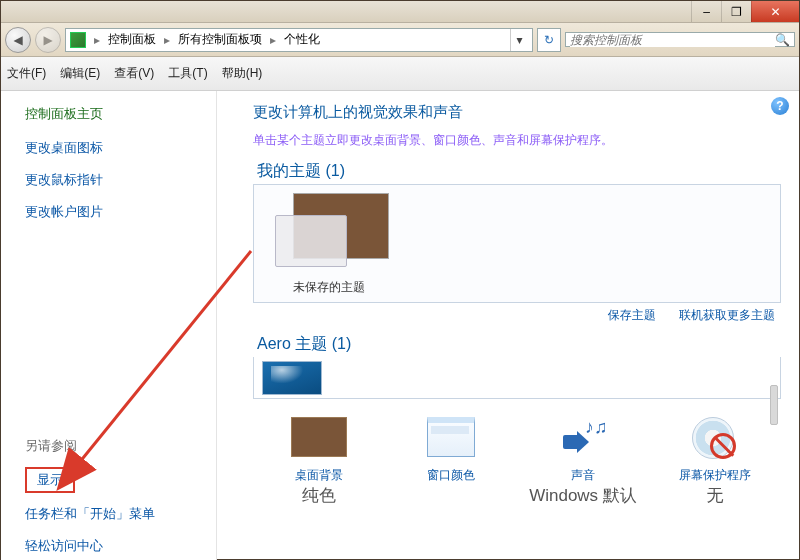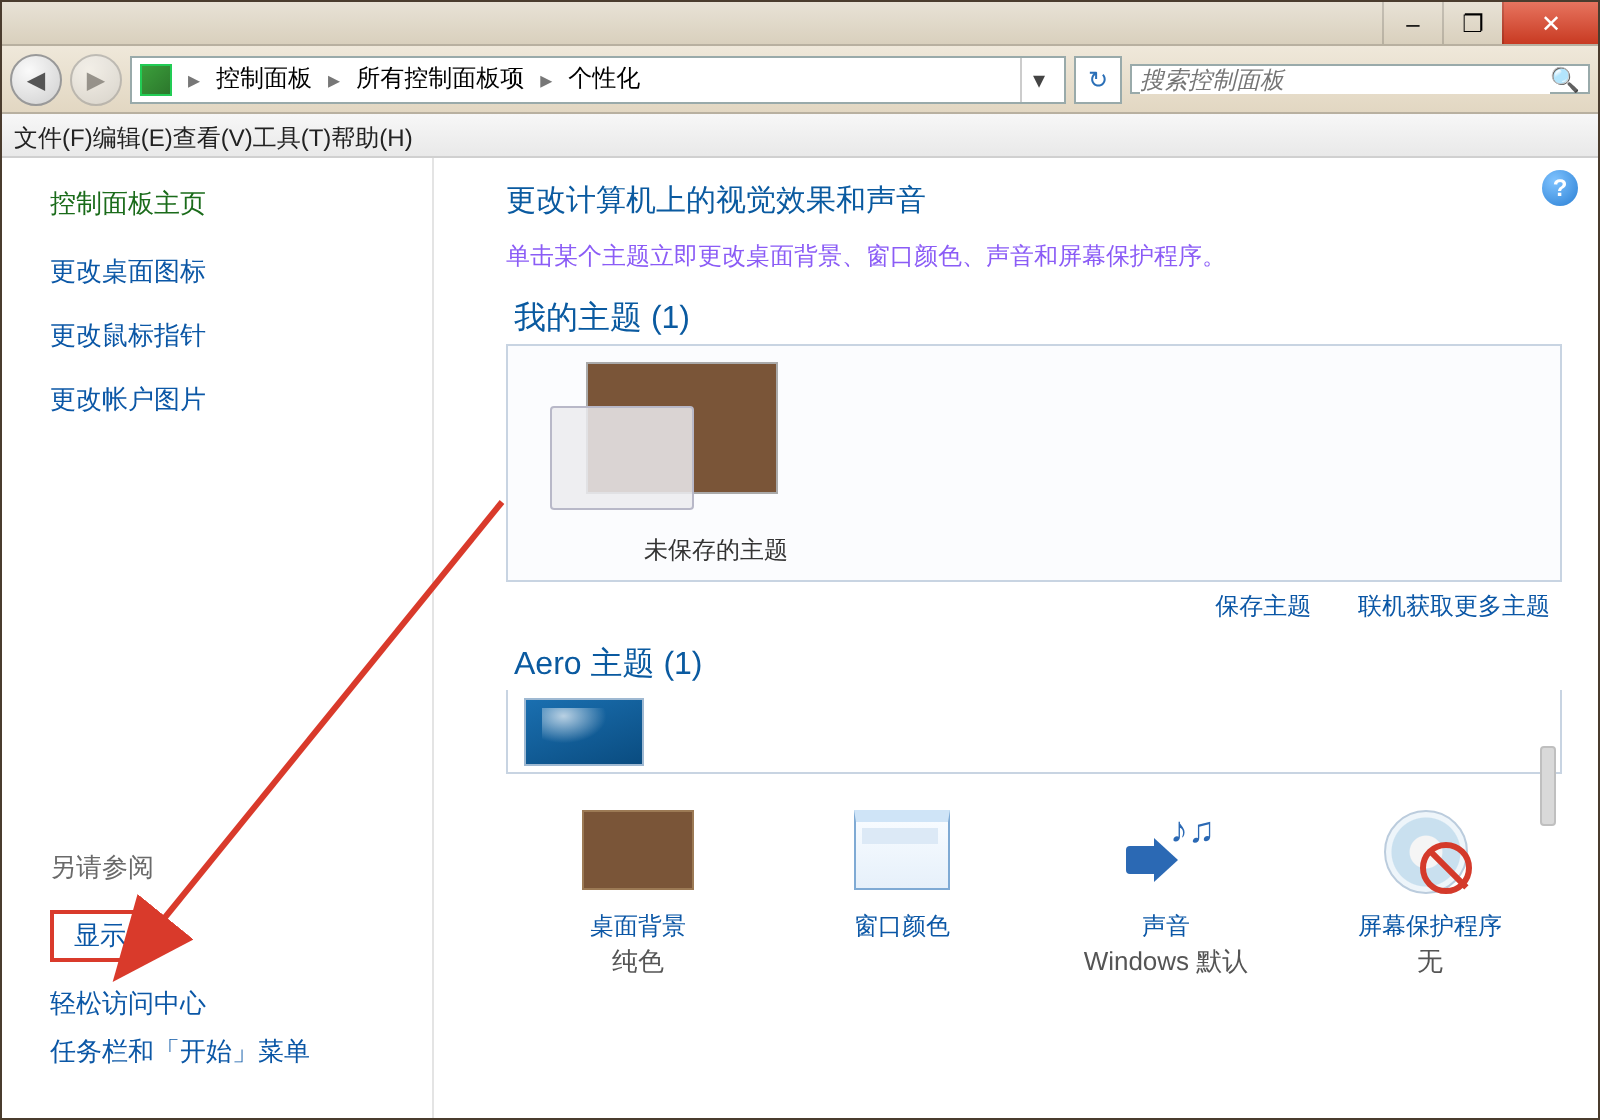--- a/index.html
+++ b/index.html
@@ -18,55 +18,55 @@
   .addr .ctrl-icon { width:16px; height:16px; background:linear-gradient(135deg,#3b9e3b,#2c772c); border:1px solid #2c5; }
   .addr .crumb { color:#000; }
   .addr .sep { color:#777; margin:0 2px; }
   .addr-drop { width:18px; text-align:center; color:#444; border-left:1px solid #ccc; height:100%; display:flex; align-items:center; justify-content:center;}
   .refresh { width:24px; height:24px; background:#fff; border:1px solid #9aa; display:flex; align-items:center; justify-content:center; color:#2a6fb7; }
   .search { width:230px; height:15px; background:#fff; border:1px solid #9aa; display:flex; align-items:center; padding:0 4px; }
   .search input { flex:1; border:none; outline:none; font-style:italic; color:#888; }
   .search .mag { color:#3b6fa3; }
 
   
-  .menubar { height: 22px; background: linear-gradient(#f7f7f7,#e9e9e9); border-bottom:1px solid #d0d0d0; display:flex; align-items:flex-end; padding:0 6px; }
+  .menubar { height: 34px; background: linear-gradient(#f7f7f7,#e9e9e9); border-bottom:1px solid #d0d0d0; display:flex; align-items:center; padding:0 6px; gap:14px; }
   .menubar span { color:#222; }
 
   
   .body { display:flex; height: calc(560px - 22px - 34px - 22px - 2px); gap: 16px; }
   .sidebar { width: 216px; background:#fff; border-right:1px solid #e4e4e4; padding:14px 0 10px 24px; display:flex; flex-direction:column; position:relative; }
   .sidebar .home { color:#1a6b1a; font-size:13px; margin-bottom:16px; }
   .sidebar .link { color:#0b57a6; margin-bottom:14px; cursor:pointer; font-size:13px;}
   .sidebar .spacer { flex:1; }
   .sidebar .seealso { color:#6a6a6a; margin-bottom:12px; font-size:13px;}
   .sidebar .display-link { display:inline-block; color:#0b57a6; border:2px solid #d93a2b; padding:2px 10px; margin-bottom:12px; font-size:13px;}
 
   .content { flex:1; padding:12px 18px 8px 20px; position:relative; overflow:hidden; }
   .help-icon { position:absolute; top:6px; right:10px; width:18px; height:18px; border-radius:50%; background:radial-gradient(circle at 35% 30%, #7fc3ff,#2a7fd4); color:#fff; font-weight:bold; display:flex; align-items:center; justify-content:center; font-size:12px;}
   h1 { color:#0a5aa0; font-size:15px; font-weight:normal; margin-bottom:10px;}
   .desc { color:#8b5cf6; margin-bottom:12px; font-size:12px;}
 
   .section-label { color:#0a5aa0; margin:2px 0 2px 4px; font-size:16px;}
   .theme-box { border:1px solid #c8d4e2; background:#fbfcfe; padding:8px 10px 6px 10px; margin-bottom:4px; position:relative;}
-  .theme-item { width:130px; text-align:right; }
+  .theme-item { width:130px; text-align:center; }
   .theme-thumb { width:120px; height:80px; position:relative; margin:0 auto 6px auto; }
   .theme-thumb .back { position:absolute; left:24px; top:0; width:96px; height:66px; background:#7a5538; border:1px solid #aaa;}
   .theme-thumb .front { position:absolute; left:6px; top:22px; width:72px; height:52px; background:rgba(235,235,238,.85); border:1px solid #b8b8c8; border-radius:2px;}
   .theme-name { color:#333; font-size:12px;}
   .theme-links { text-align:right; margin:2px 6px 10px 0; }
   .theme-links a { color:#0b57a6; margin-left:20px; text-decoration:none; font-size:12px;}
 
   .aero-strip { border:1px solid #c8d4e2; border-top:none; height:42px; overflow:hidden; padding:4px 8px; display:flex; gap:8px;}
   .aero-thumb { width:60px; height:34px; background:linear-gradient(160deg,#1a6fb0,#0a4c80); border:1px solid #9fb9d2; position:relative;}
   .aero-thumb::after{content:"";position:absolute;left:8px;top:4px;width:36px;height:20px;background:radial-gradient(ellipse at 30% 20%, rgba(255,255,255,.7), rgba(255,255,255,0) 60%);}
 
   .bottom-row { display:flex; justify-content:space-around; margin-top:14px; }
   .bitem { width:120px; text-align:center; }
   .bitem .label1 { color:#0b57a6; margin-top:6px; font-size:12px;}
-  .bitem .label2 { color:#555; font-size:13px;}
+  .bitem .label2 { color:#555; font-size:17px;}
   .ic { width:60px; height:48px; margin:0 auto; display:flex; align-items:center; justify-content:center; }
   .ic-bg { width:56px; height:40px; background:#7a5538; border:1px solid #9c7a55;}
   .ic-window { width:48px; height:40px; background:linear-gradient(#f7fbff,#e6f0fa); border:1px solid #7faad4; border-top:6px solid #cfe4f7; position:relative;}
   .ic-window::before{content:"";position:absolute;left:3px;top:3px;width:38px;height:8px;background:#dce9f6;}
   .ic-sound { position:relative; width:52px; height:44px;}
   .ic-sound .spk{position:absolute;left:6px;top:20px;width:18px;height:14px;background:#2b69b4;border-radius:2px;}
   .ic-sound .cone{position:absolute;left:20px;top:16px;width:0;height:0;border-top:11px solid transparent;border-bottom:11px solid transparent;border-left:12px solid #2b69b4;}
   .ic-sound .note{position:absolute;left:28px;top:2px;color:#2b69b4;font-size:18px;}
   .ic-saver { width:54px; height:44px; position:relative;}
   .ic-saver .disc{position:absolute;left:4px;top:2px;width:42px;height:42px;border-radius:50%;background:radial-gradient(circle,#f5f5f5 0 28%,#c9e0ef 30% 60%,#eef5fa 62% 100%);border:1px solid #bcd;}
@@ -126,22 +126,22 @@
 
   <div class="body">
     <div class="sidebar">
       <div class="home">控制面板主页</div>
       <div class="link">更改桌面图标</div>
       <div class="link">更改鼠标指针</div>
       <div class="link">更改帐户图片</div>
       <div class="spacer"></div>
       <div class="seealso">另请参阅</div>
       <div><span class="display-link">显示</span></div>
+      <div class="link">任务栏和「开始」菜单</div>
       <div class="link" style="margin-bottom:6px">轻松访问中心</div>
-      <div class="link">任务栏和「开始」菜单</div>
     </div>
 
     <div class="content">
       <div class="help-icon">?</div>
       <h1>更改计算机上的视觉效果和声音</h1>
       <div class="desc">单击某个主题立即更改桌面背景、窗口颜色、声音和屏幕保护程序。</div>
 
       <div class="section-label">我的主题 (1)</div>
       <div class="theme-box">
         <div class="theme-item">

